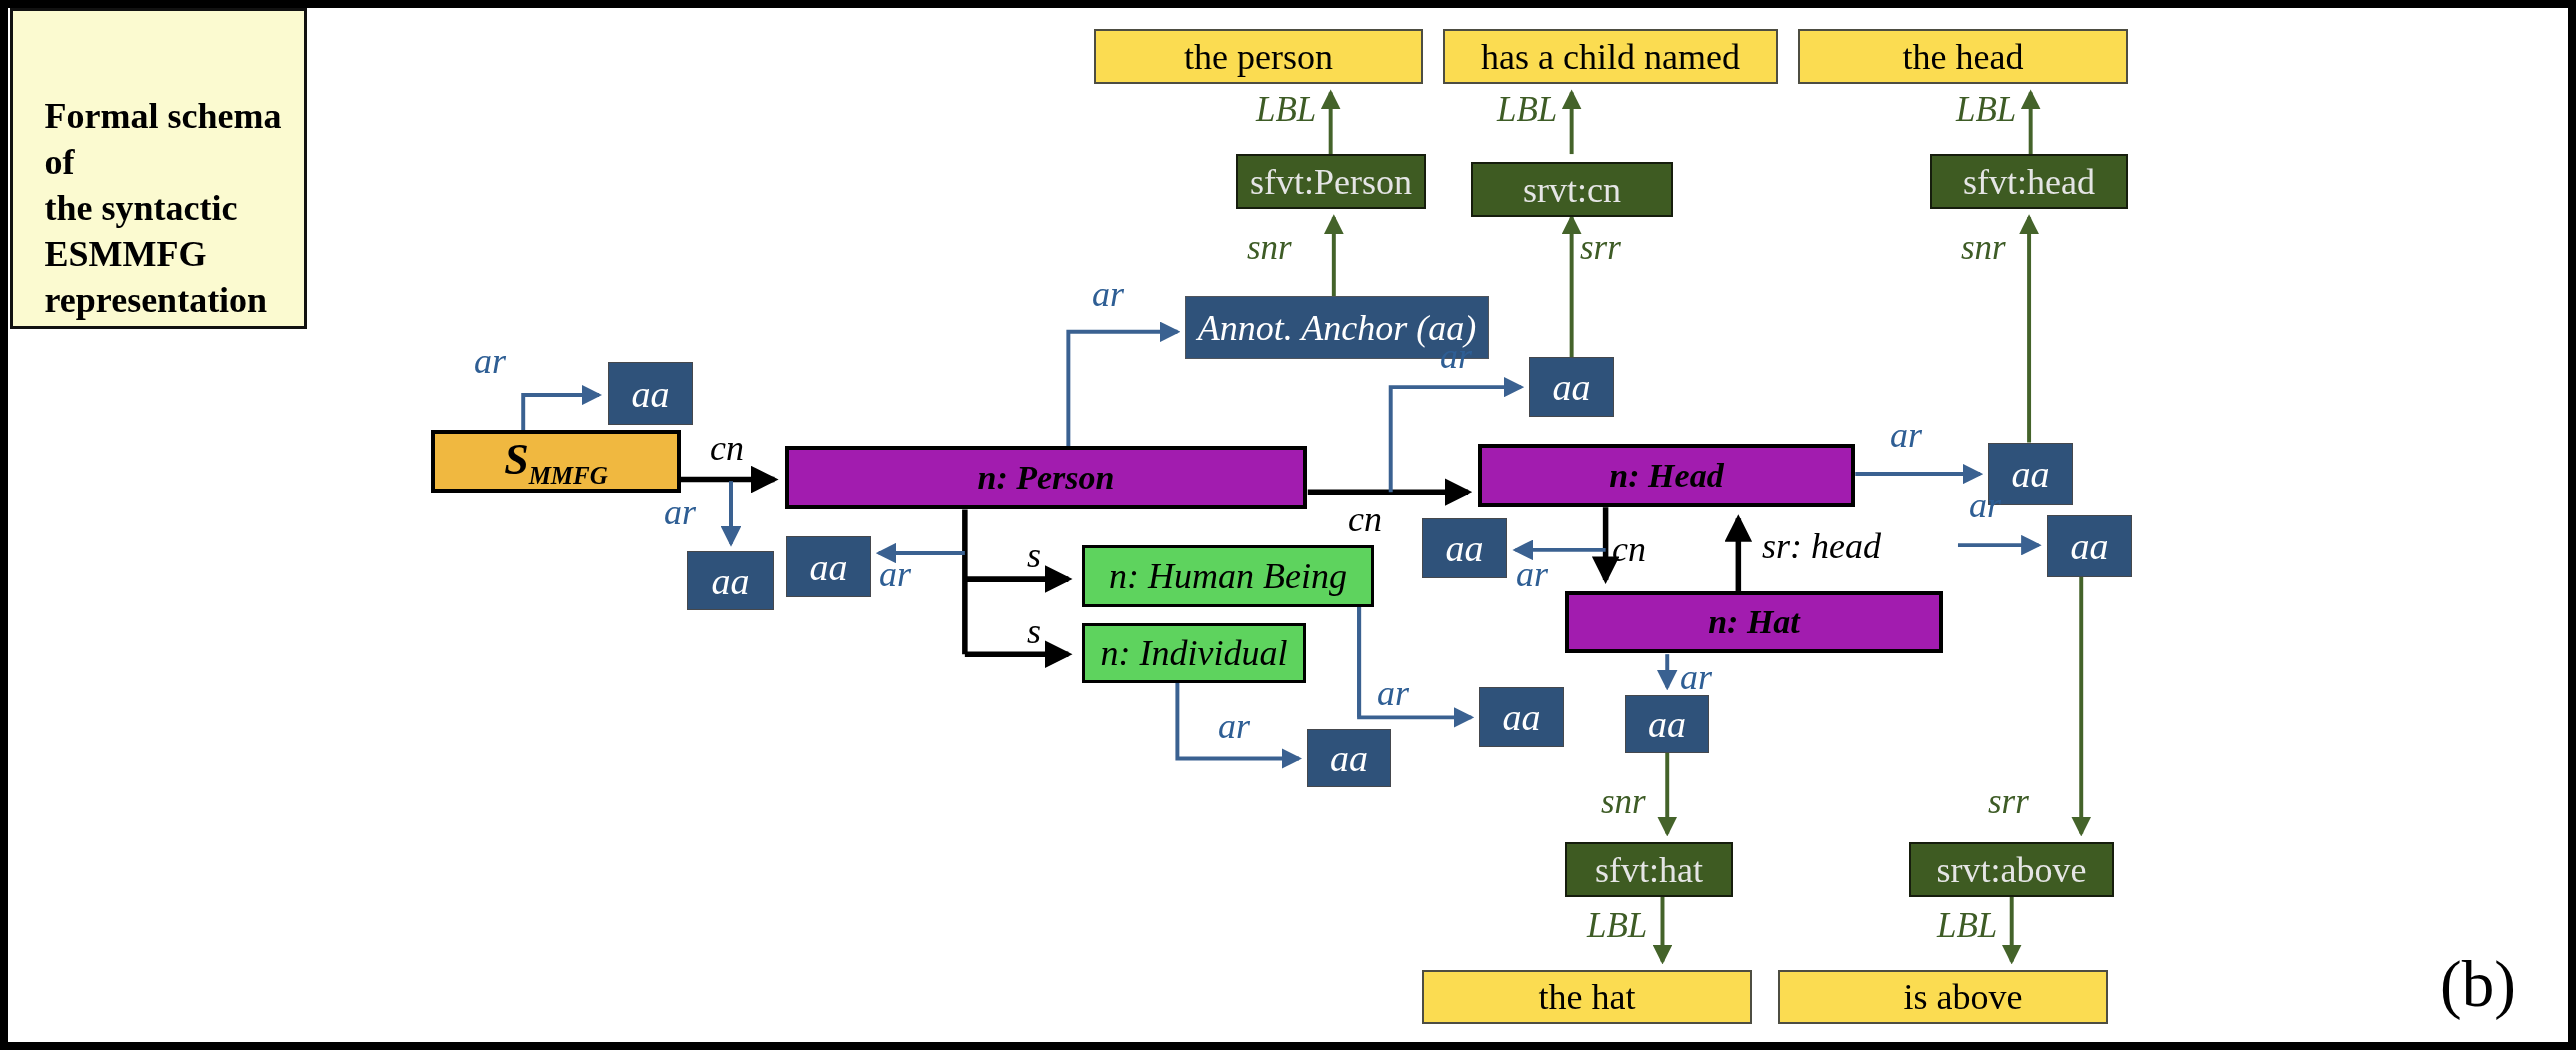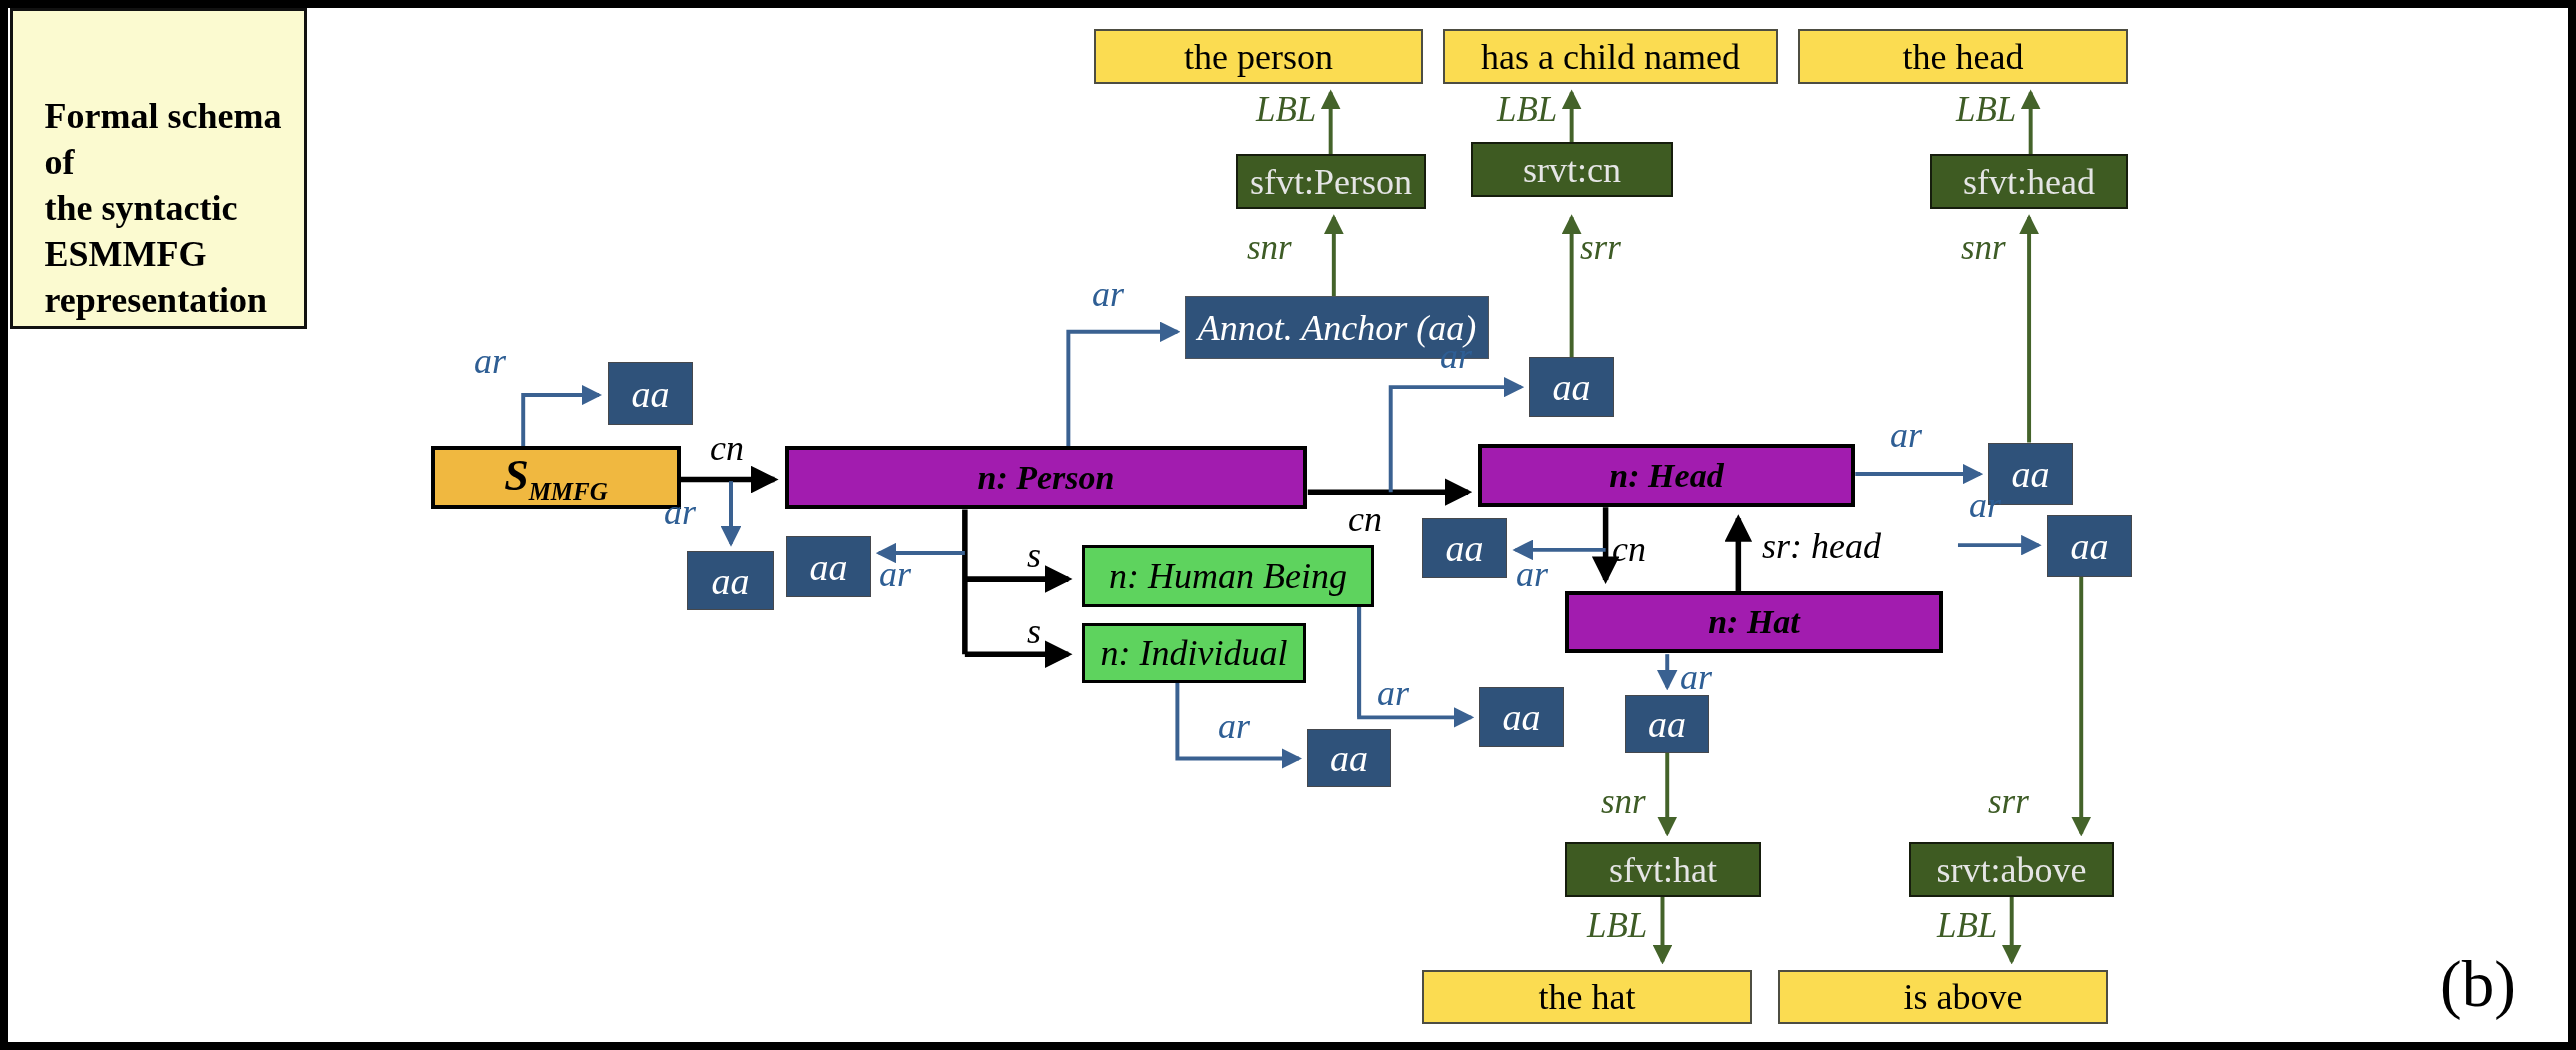--- a/index.html
+++ b/index.html
@@ -100,42 +100,42 @@
   <div class="box ylabel" style="left:1443px;top:29px;width:335px;height:55px;">
       <span>has a child named</span>
     </div>
   <div class="box ylabel" style="left:1798px;top:29px;width:330px;height:55px;">
       <span>the head</span>
     </div>
 
   <div class="box dgreen" style="left:1236px;top:154px;width:190px;height:55px;">
       <span>sfvt:Person</span>
     </div>
-  <div class="box dgreen" style="left:1471px;top:142px;width:202px;height:55px;">
+  <div class="box dgreen" style="left:1471px;top:162px;width:202px;height:55px;">
       <span>srvt:cn</span>
     </div>
   <div class="box dgreen" style="left:1930px;top:154px;width:198px;height:55px;">
       <span>sfvt:head</span>
     </div>
 
-  <div class="box dgreen" style="left:1565px;top:842px;width:196px;height:55px;">
+  <div class="box dgreen" style="left:1565px;top:842px;width:168px;height:55px;">
       <span>sfvt:hat</span>
     </div>
   <div class="box dgreen" style="left:1909px;top:842px;width:205px;height:55px;">
       <span>srvt:above</span>
     </div>
 
   <div class="box ylabel" style="left:1422px;top:970px;width:330px;height:54px;">
       <span>the hat</span>
     </div>
   <div class="box ylabel" style="left:1778px;top:970px;width:330px;height:54px;padding-left:40px;">
       <span>is above</span>
     </div>
 
-  <div class="box norange" style="left:431px;top:446px;width:250px;height:63px;">
+  <div class="box norange" style="left:431px;top:430px;width:250px;height:63px;">
     <span><span>S</span><sub>MMFG</sub></span>
   </div>
   <div class="box nblue" style="left:785px;top:446px;width:522px;height:63px;">
       <span>n: Person</span>
     </div>
   <div class="box nblue" style="left:1478px;top:444px;width:377px;height:63px;">
       <span>n: Head</span>
     </div>
   <div class="box nblue" style="left:1565px;top:591px;width:378px;height:62px;">
       <span>n: Hat</span>

